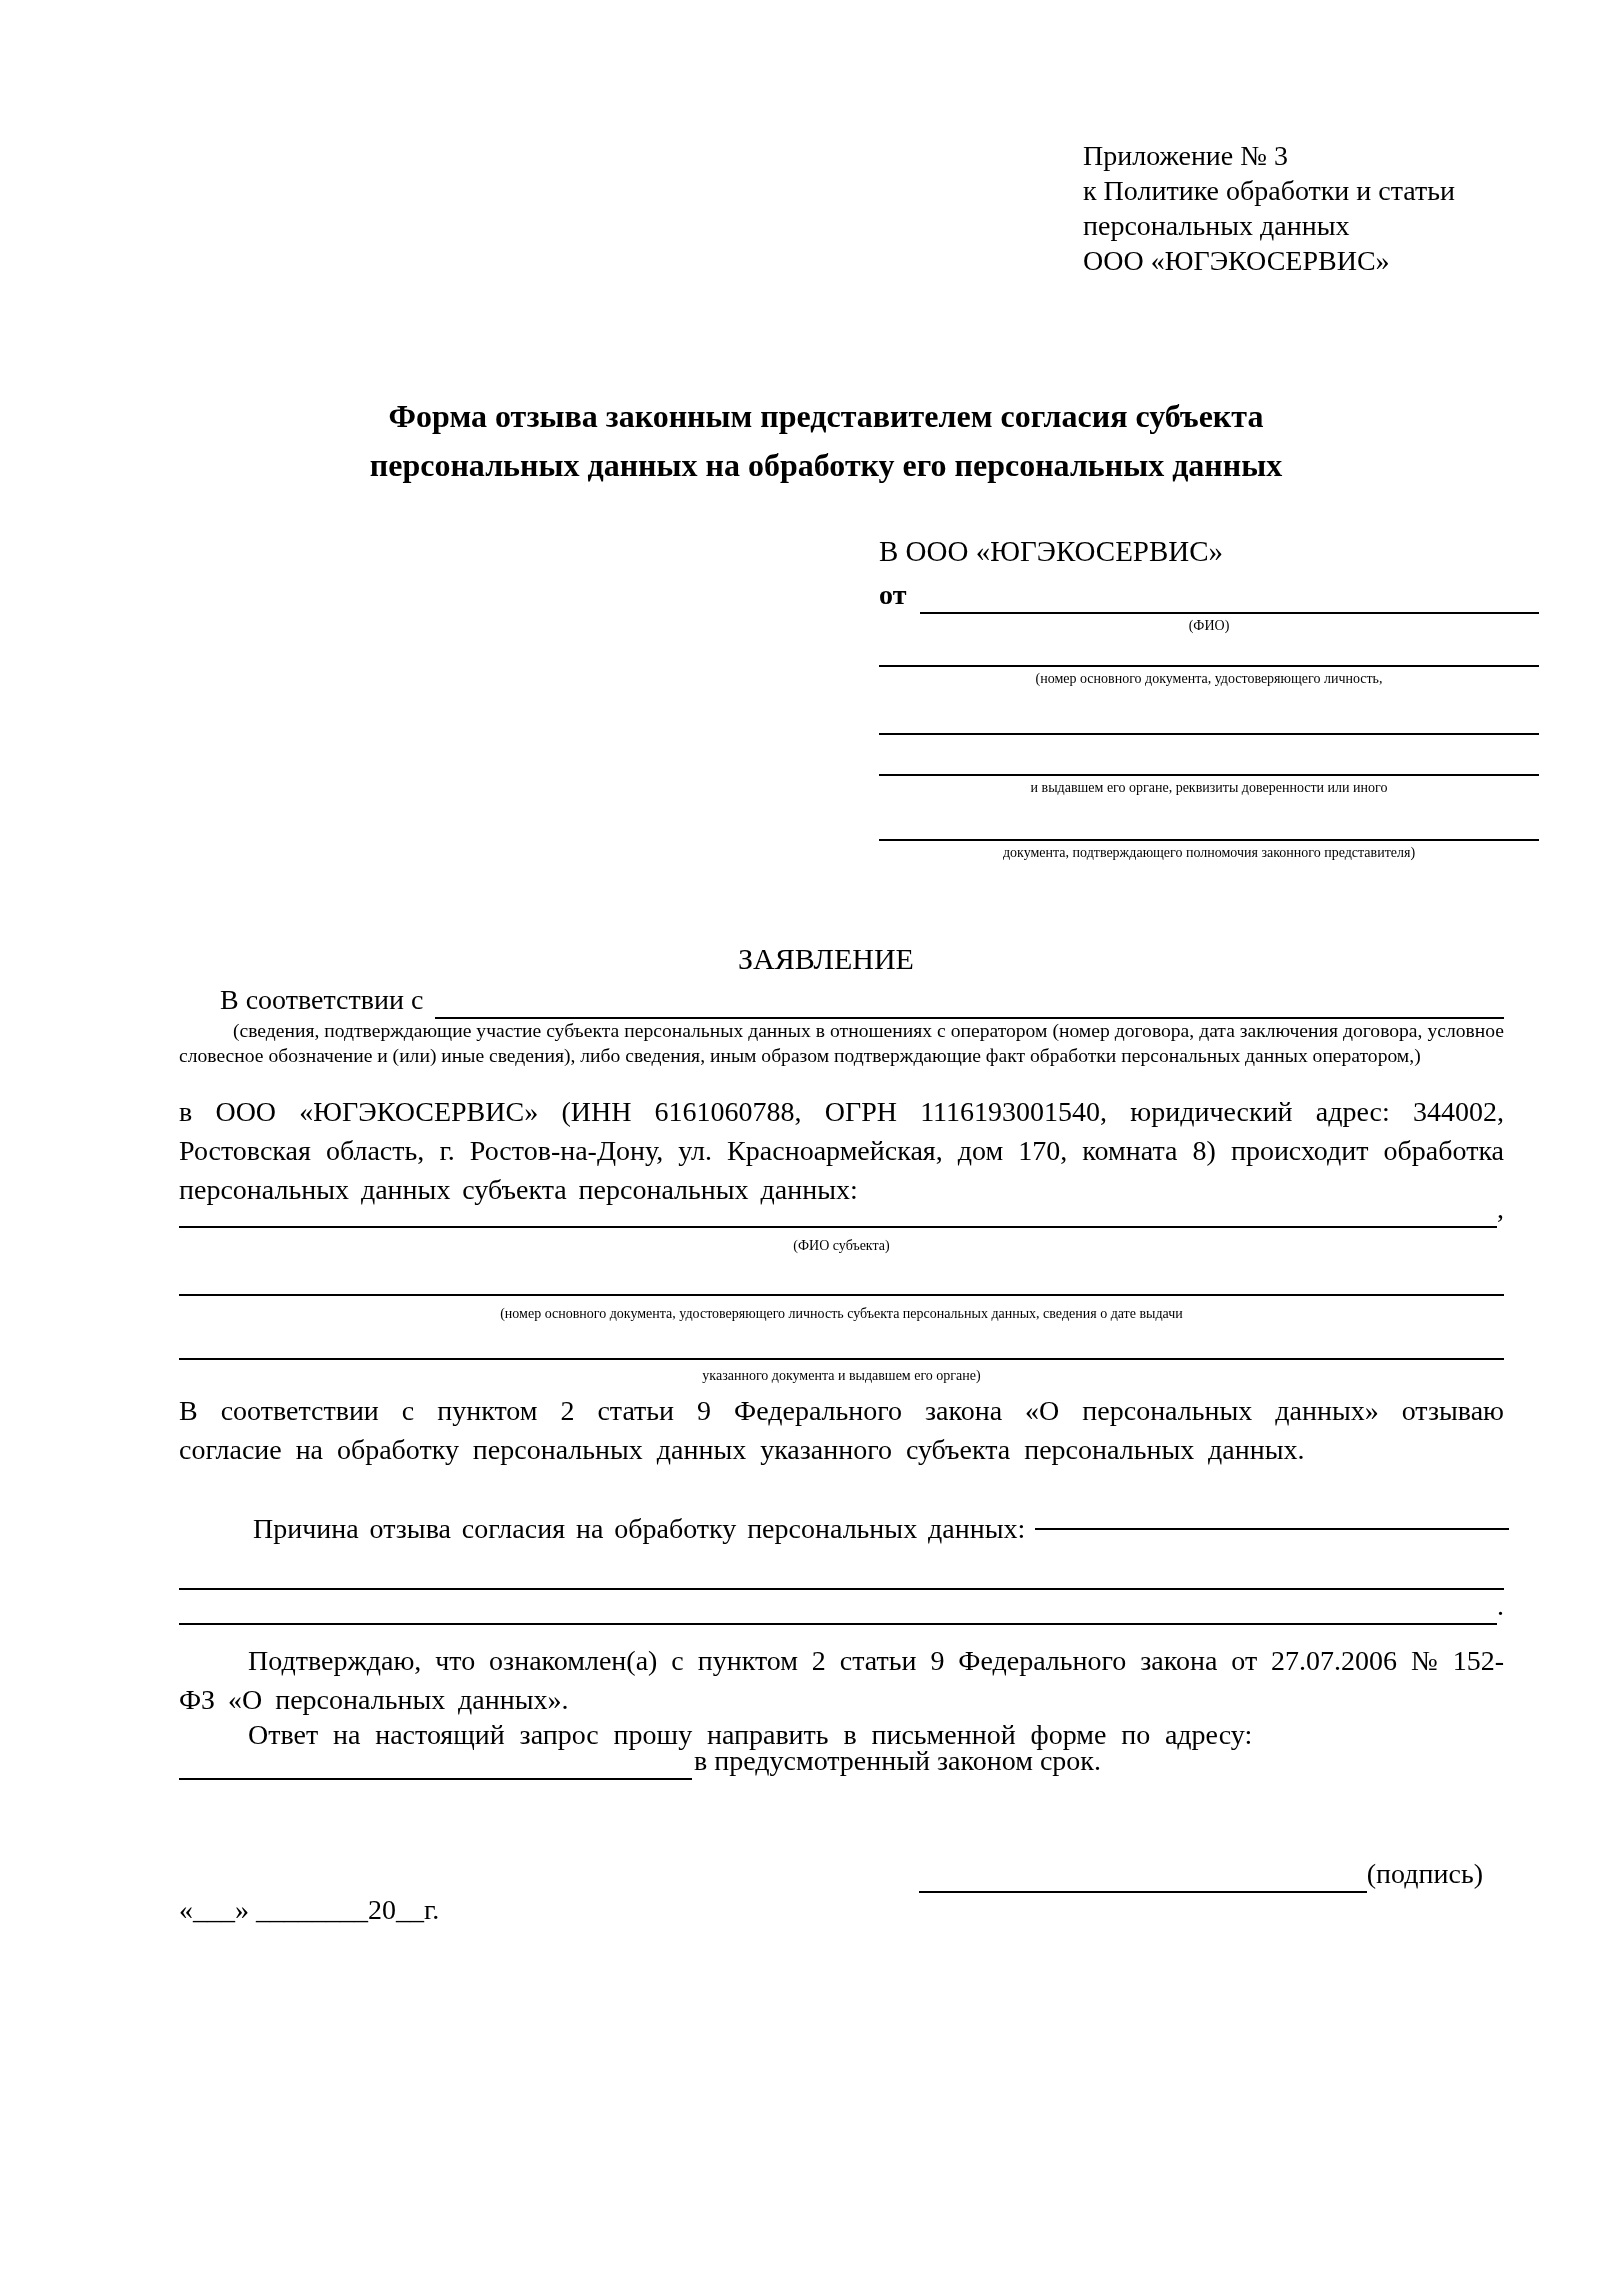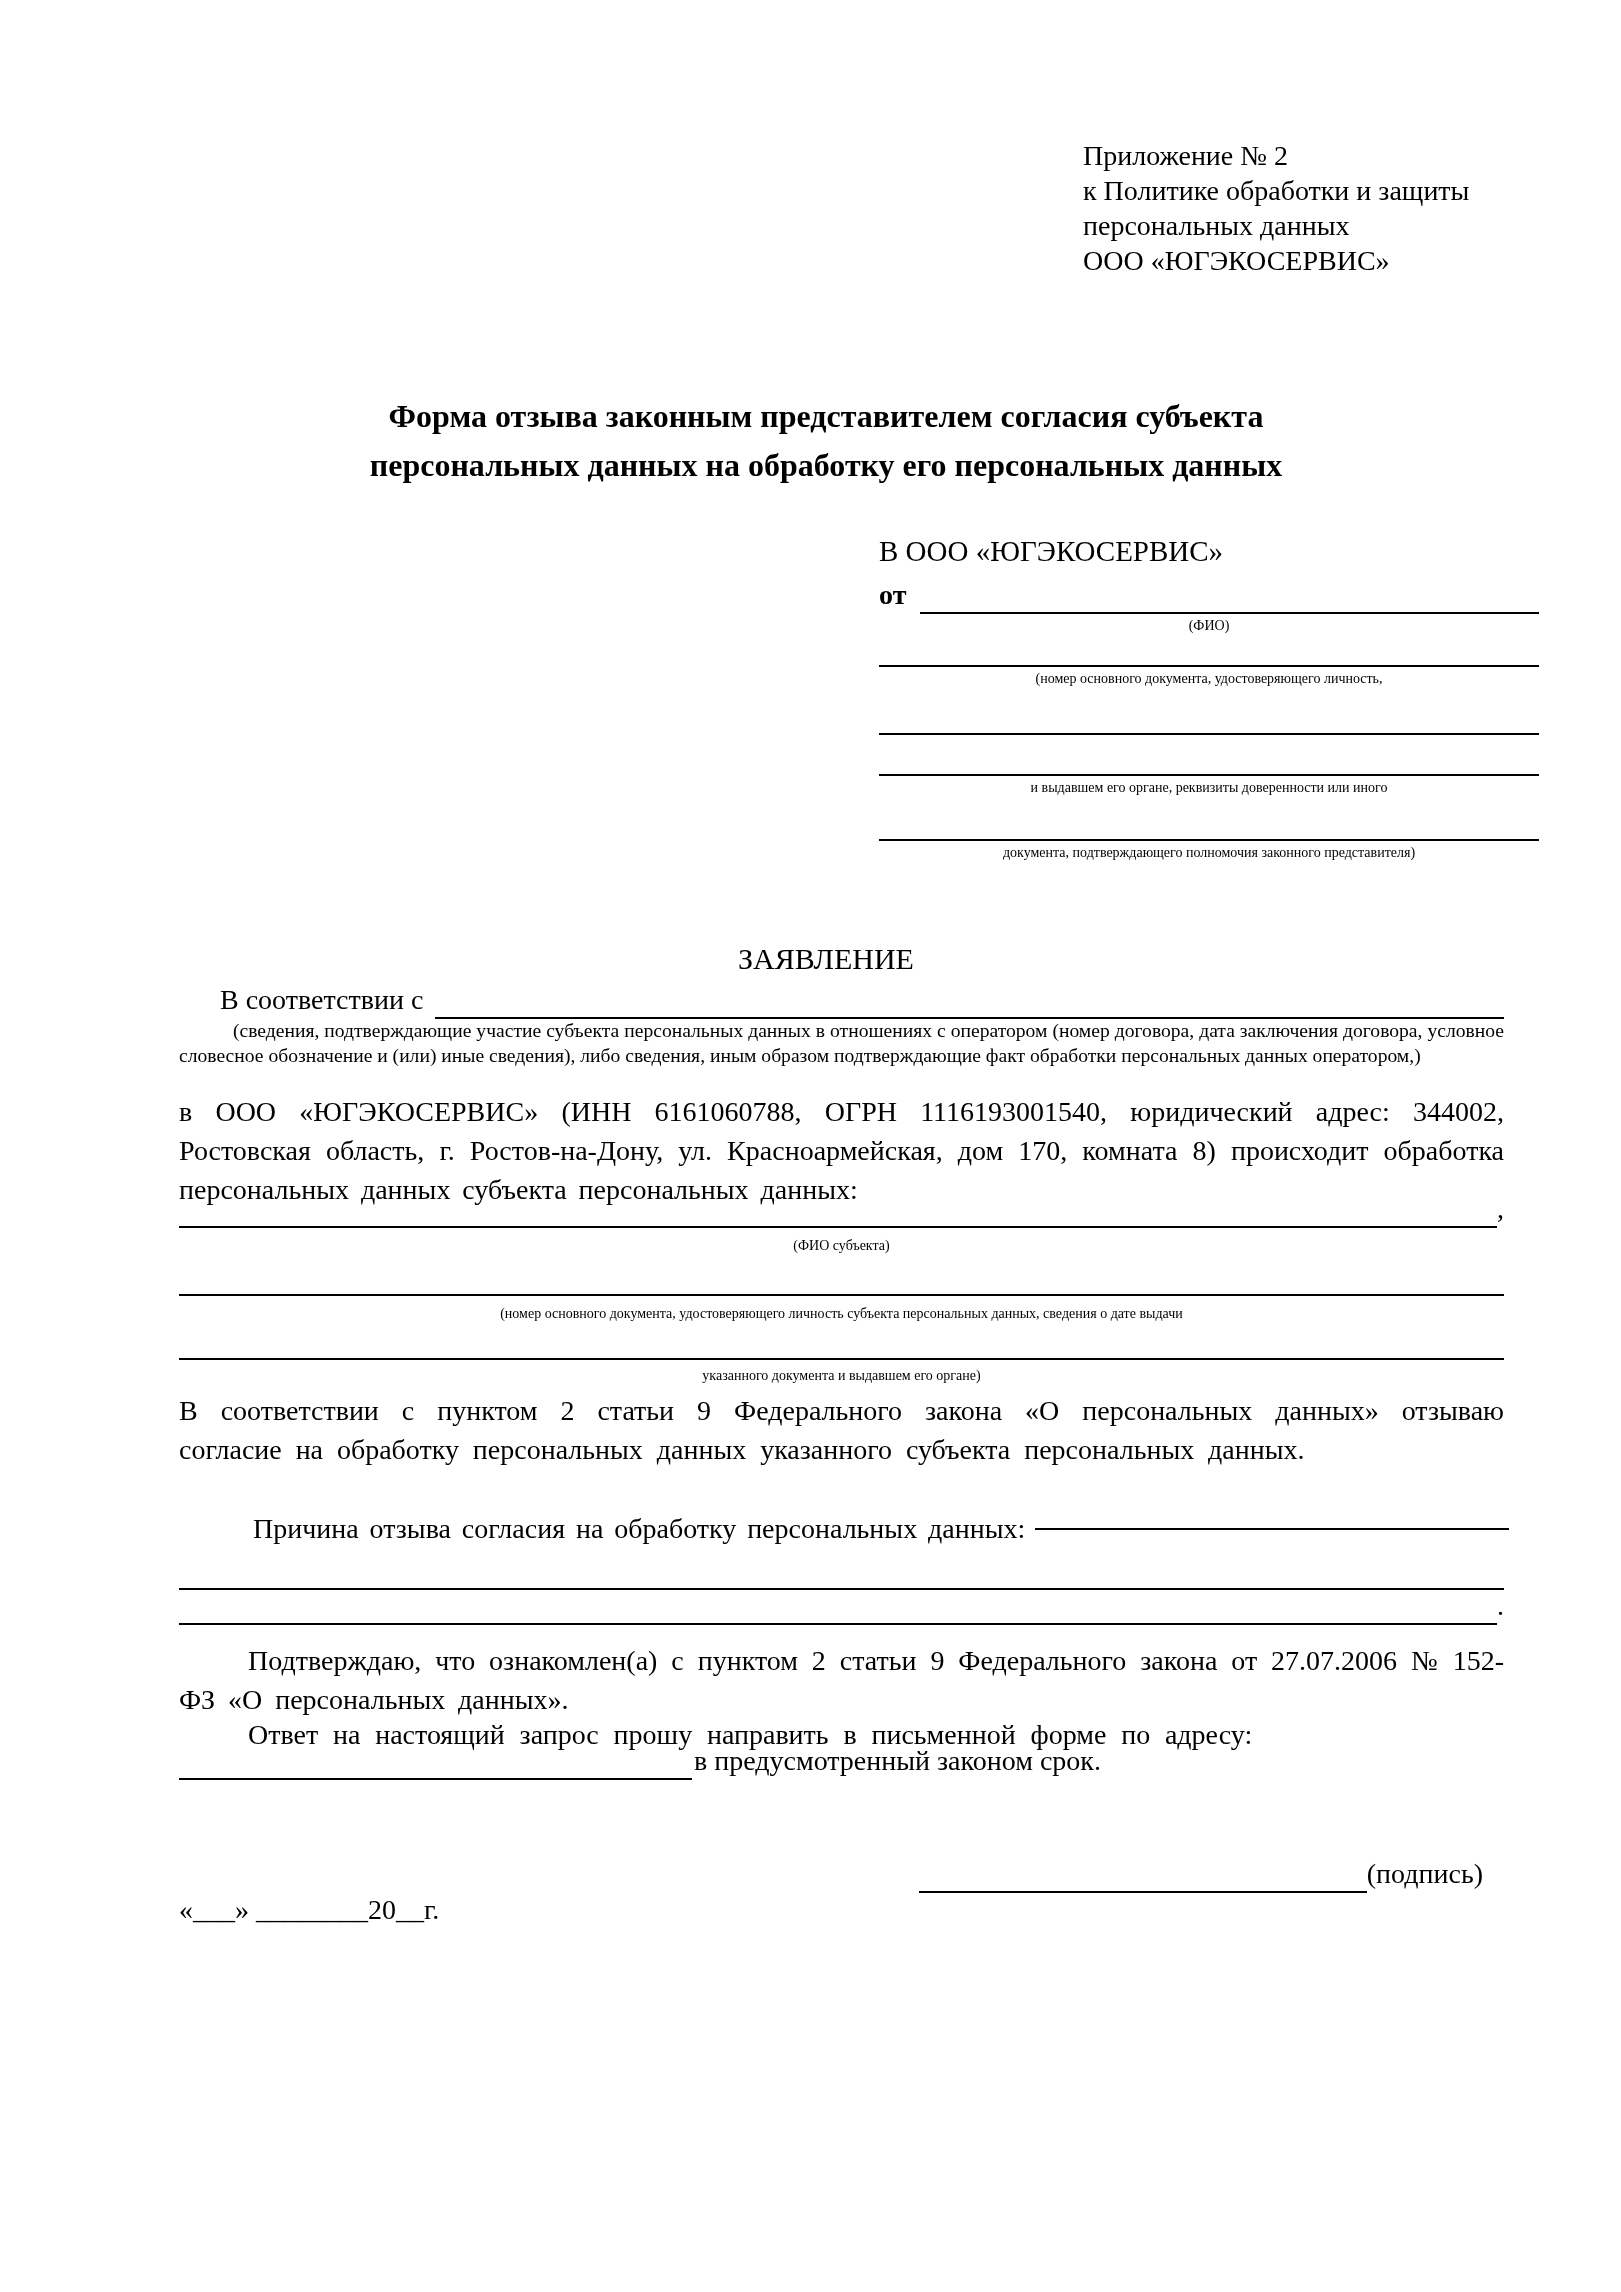--- a/index.html
+++ b/index.html
@@ -60,22 +60,22 @@
   
   .footer-date { left:179px; top:1858px; white-space:nowrap;margin-top:32px; }
   .signature { left:919px; top:1854px; width:564px; display:flex; align-items:flex-end; height:39px; }
   .signature .fill { border-bottom:2px solid #000; }
   .signature .txt { white-space:nowrap; }
 </style>
 </head>
 <body>
 
 <div class="abs header-ref">
-  <div>Приложение № 2</div>
-  <div>к Политике обработки и защиты</div>
+  <div>Приложение № 3</div>
+  <div>к Политике обработки и статьи</div>
   <div>персональных данных</div>
   <div>ООО «ЮГЭКОСЕРВИС»</div>
 </div>
 
 <div class="abs doc-title">
   <div>Форма отзыва законным представителем согласия субъекта</div>
   <div>персональных данных на обработку его персональных данных</div>
 </div>
 
 <div class="abs addressee">

